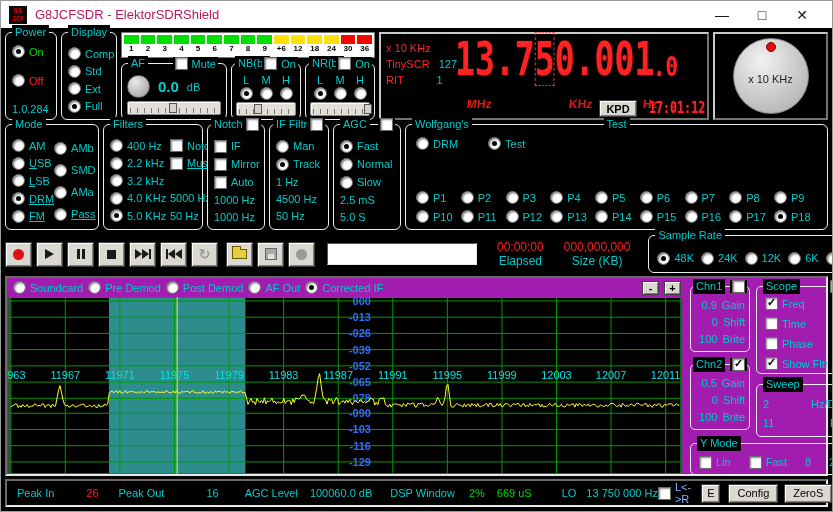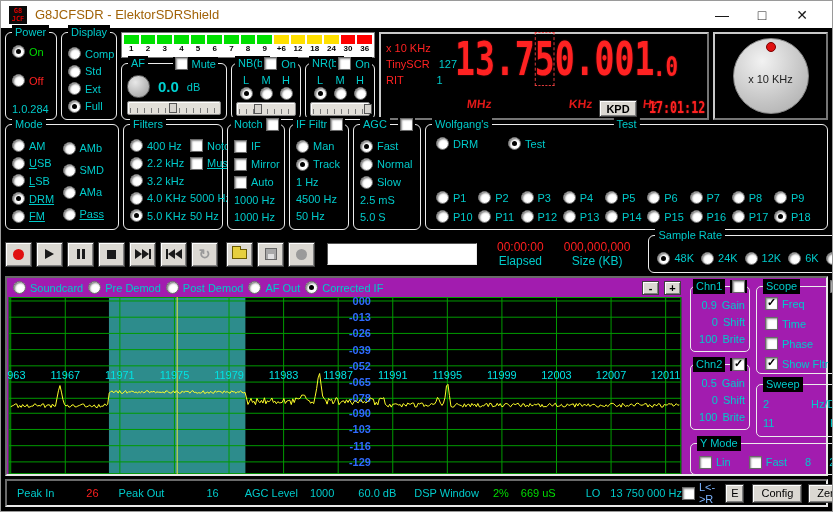--- a/index.html
+++ b/index.html
@@ -1,21 +1,21 @@
 <!DOCTYPE html>
 <html><head>
 <meta charset="utf-8">
 <style>
   *{box-sizing:border-box}
   body{margin:0;background:#3a3a3a;font-family:"Liberation Sans",sans-serif}
   .win{width:833px;height:512px;background:#000;border:1px solid #9a9a9a;outline:1px solid #2e2e2e;overflow:hidden}
   
   .titlebar{height:27px;background:#fff;display:flex;align-items:center;padding:0 10px 0 8px;gap:8px}
   .ticon{width:18px;height:18px;background:#0a0a0a;color:#e00000;font-size:7px;font-weight:bold;line-height:8px;display:flex;flex-direction:column;align-items:center;justify-content:center;font-family:"DejaVu Sans Mono",monospace}
-  .ttitle{font-size:13px;color:#a16207}
+  .ttitle{font-size:13px;color:#be185d}
   .tctrl{margin-left:auto;display:flex;gap:0;align-items:center}
   .tctrl span{width:40px;text-align:center;font-size:14px;color:#1a1a1a}
   .tmax{color:#c9c9c9}
   .main{padding:4px 4px 0 4px}
   .row{display:flex;gap:4px;margin-bottom:4px;align-items:stretch}
   
   .grp{position:relative;border:1px solid #ececec;border-radius:6px;background:#000;padding:12px 5px 4px 6px}
   .legend{position:absolute;top:-8px;left:6px;background:#000;color:#00caca;font-size:11px;line-height:15px;padding:0 3px;white-space:nowrap}
   .legend.center{left:50%;transform:translateX(-50%)}
   .gck{position:absolute;top:-7px;background:#000;padding:0 2px;display:flex;gap:4px;align-items:center}
@@ -329,21 +329,21 @@
 
       <div class="kpanel">
         <div class="bigknob">
           <span class="dot"></span>
           <span class="klbl">x 10 KHz</span>
         </div>
       </div>
     </div>
 
     <div class="row row2">
-      <div class="grp" style="width:114px">
+      <div class="grp" style="width:94px">
         <span class="legend">Mode</span>
         <div class="cols2" id="mode-cols">
             <div class="col">
               <div class="itm">
                 <span class="radio"></span>
                 <span class="lbl">AM</span>
               </div>
               <div class="itm">
                 <span class="radio"></span>
                 <span class="lbl"><u>U</u>SB</span>
@@ -824,21 +824,21 @@
       </div>
     </div>
 
     <div class="status">
       <span class="t">Peak In</span>
       <span class="r" style="margin-left:32px">26</span>
       <span class="t" style="margin-left:20px">Peak Out</span>
       <span class="t" style="margin-left:42px">16</span>
       <span class="t" style="margin-left:26px">AGC Level</span>
       <span class="t" style="margin-left:12px">1000</span>
-      <span class="t" style="margin-left:24px">60.0 dB</span>
+      <span class="t" style="margin-left:0">60.0 dB</span>
       <span class="t" style="margin-left:18px">DSP Window</span>
       <span class="g" style="margin-left:14px">2%</span>
       <span class="g" style="margin-left:12px">669 uS</span>
       <span class="t" style="margin-left:30px">LO</span>
       <span class="t" style="margin-left:10px">13 750 000 Hz</span>
       <span class="itm" style="margin-left:auto">
         <span class="check"></span>
         <span style="color:#7eb6ff;font-size:11px">L&lt;-&gt;R</span>
       </span>
       <span class="btn sbtn" style="margin-left:10px;padding:0 5px">E</span>

